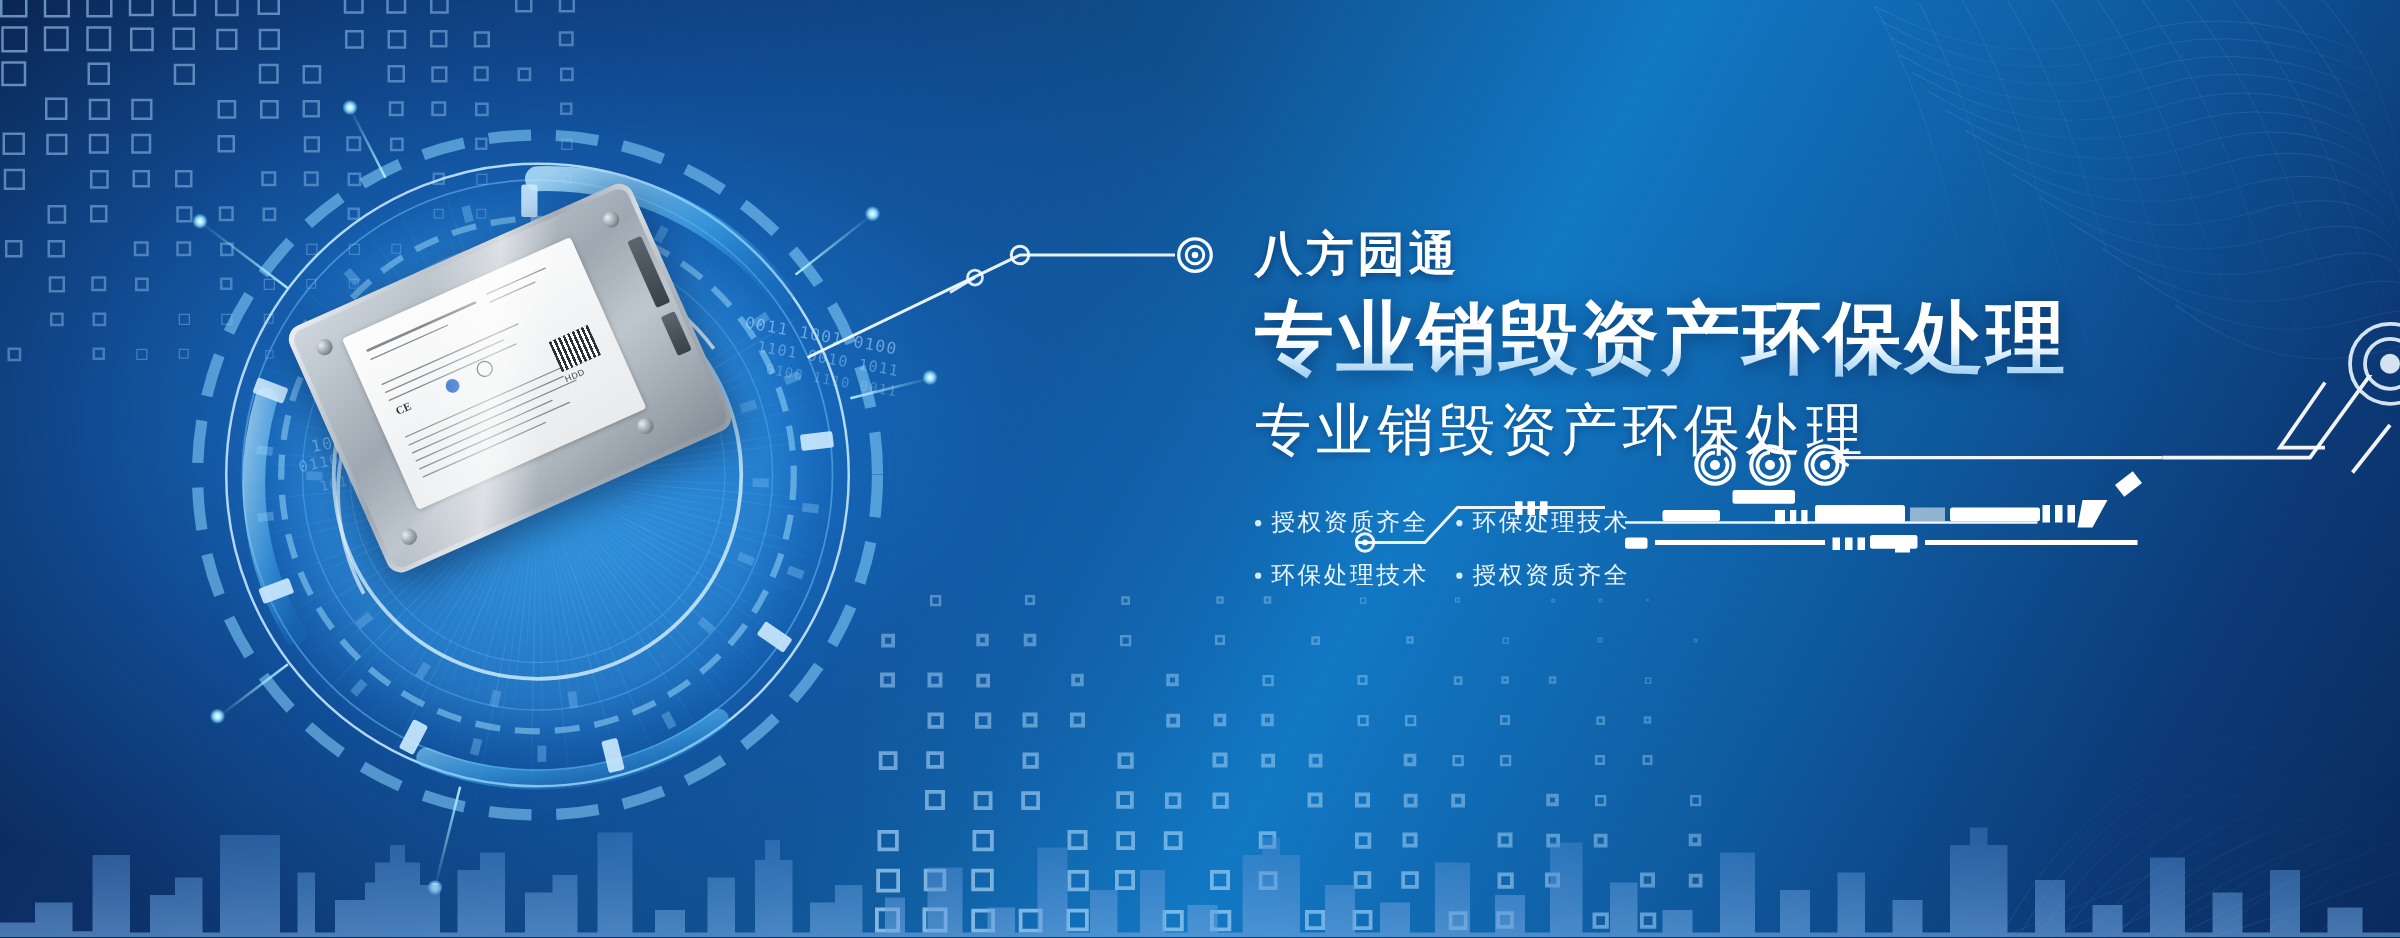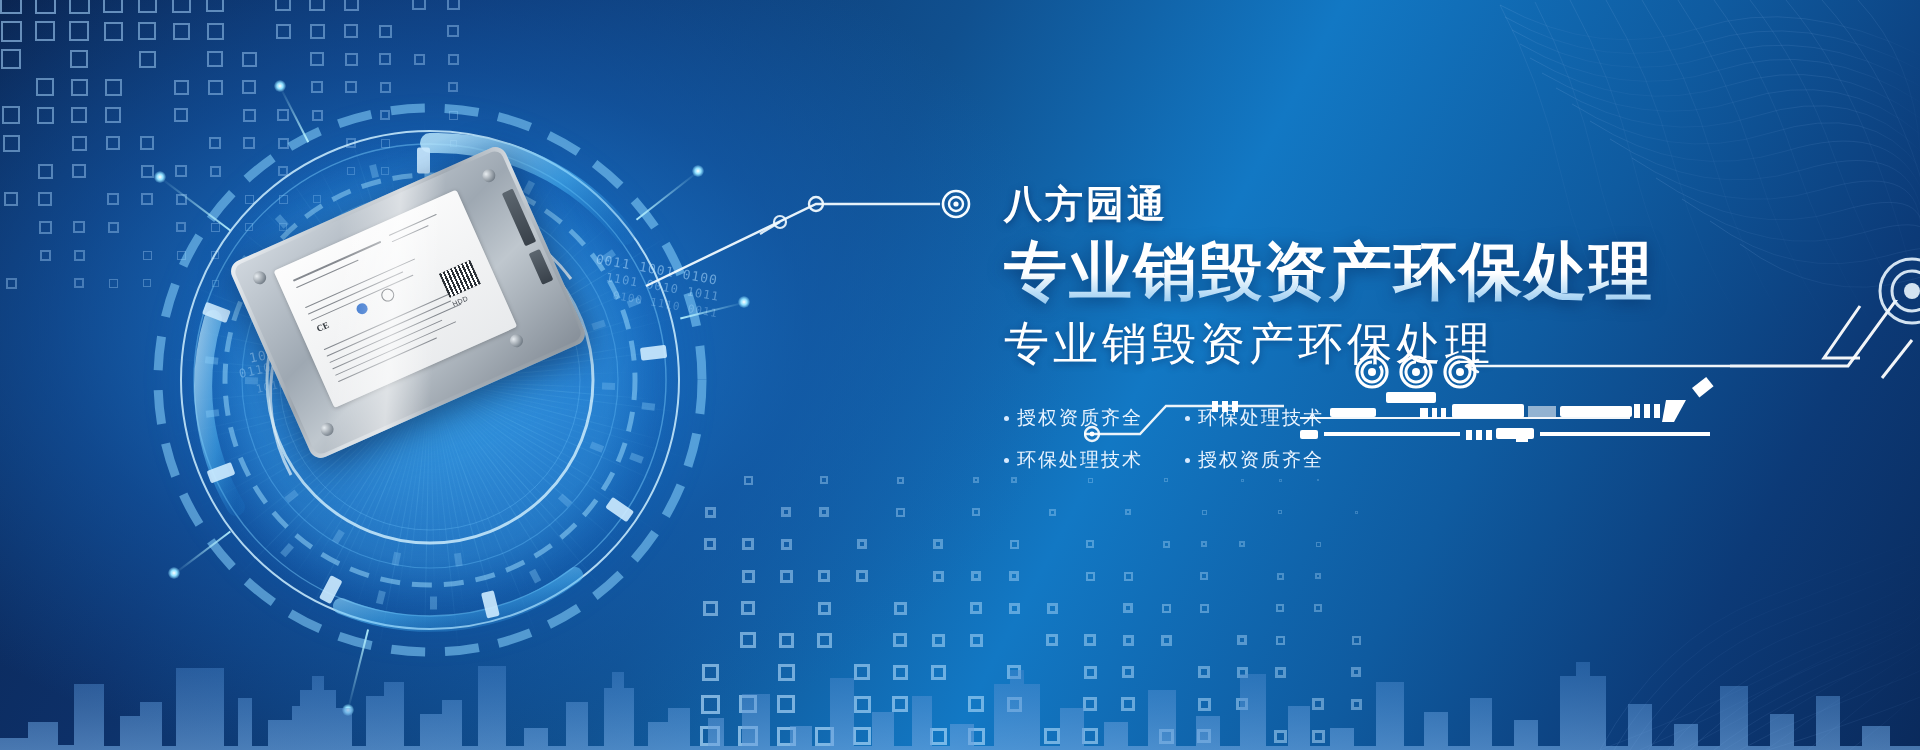--- a/index.html
+++ b/index.html
@@ -109,21 +109,21 @@
     -webkit-background-clip:text;background-clip:text;color:transparent;
     -webkit-text-fill-color:transparent;
     filter:drop-shadow(0 3px 8px rgba(0,28,75,.55));
   }
   .subline{
     font-size:45px;font-weight:400;color:#ffffff;letter-spacing:4px;
     margin:10px 0 0 0;line-height:1.2;text-shadow:0 2px 7px rgba(0,30,80,.45);
   }
   .bullets{
     margin-top:34px;display:grid;grid-template-columns:auto auto;
-    gap:16px 42px;width:max-content;
+    gap:16px 22px;width:max-content;
   }
   .bullet{
     display:flex;align-items:center;gap:8px;color:#eaf4ff;
     font-size:19px;letter-spacing:2px;white-space:nowrap;
   }
   .bdot{
     width:5px;height:5px;border-radius:50%;background:#d7eaff;flex:none;
   }
 
   

